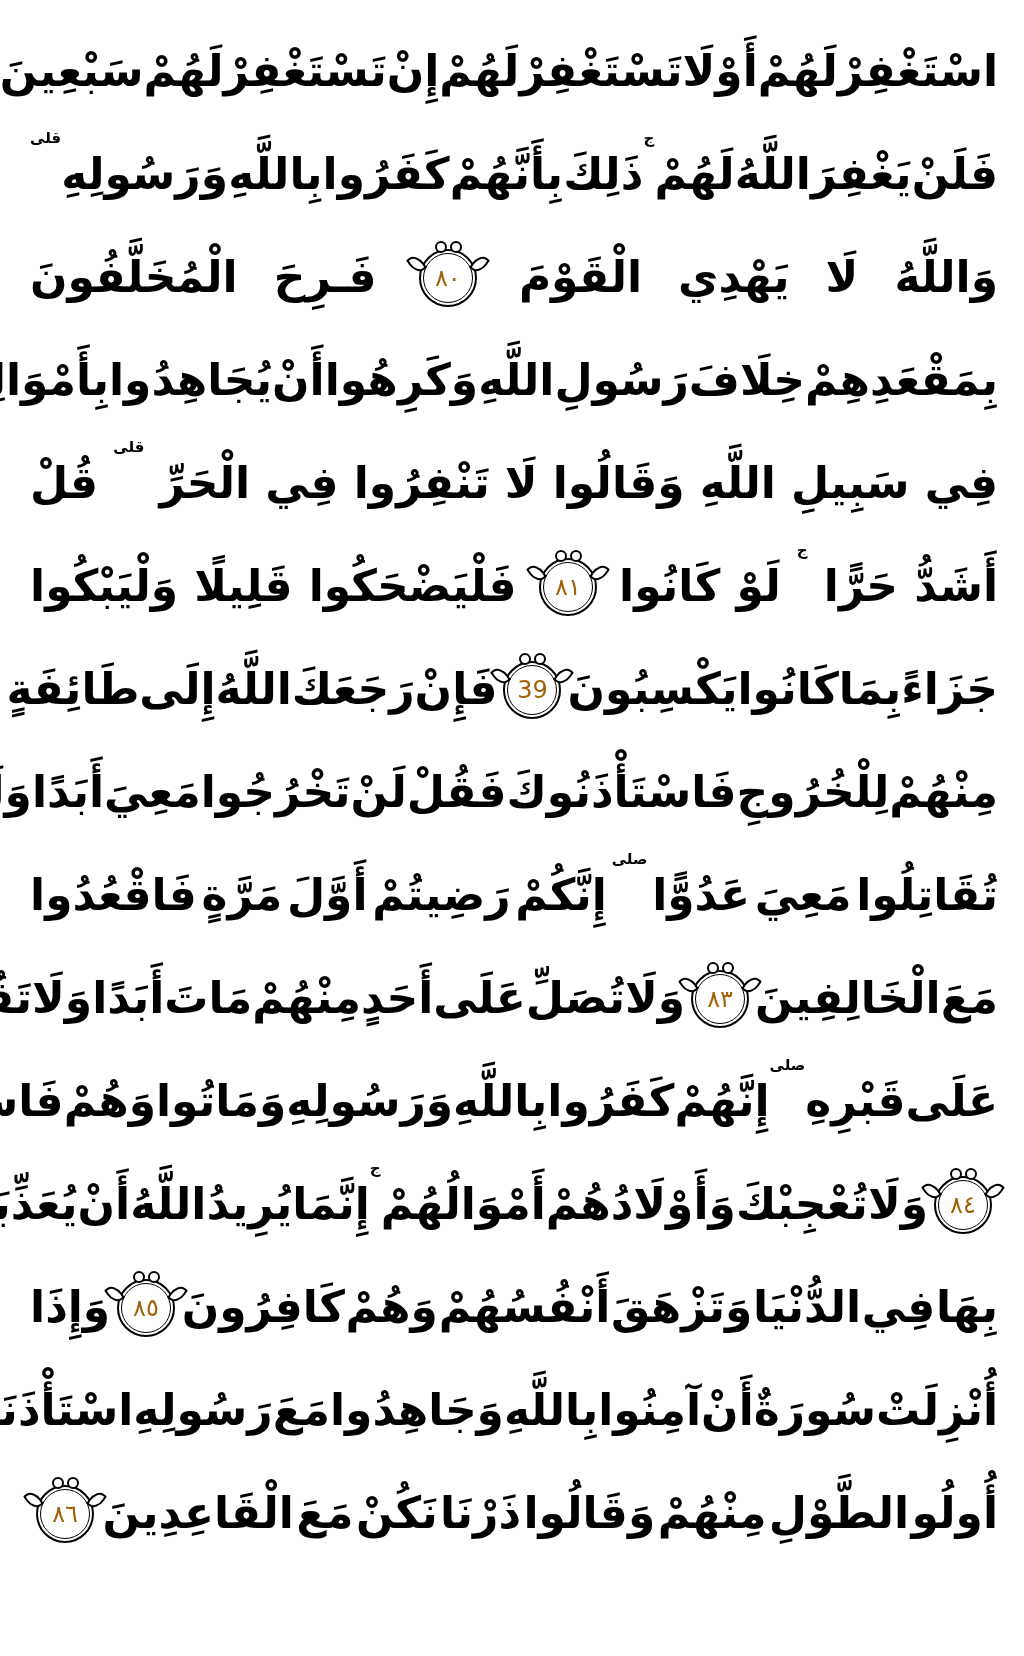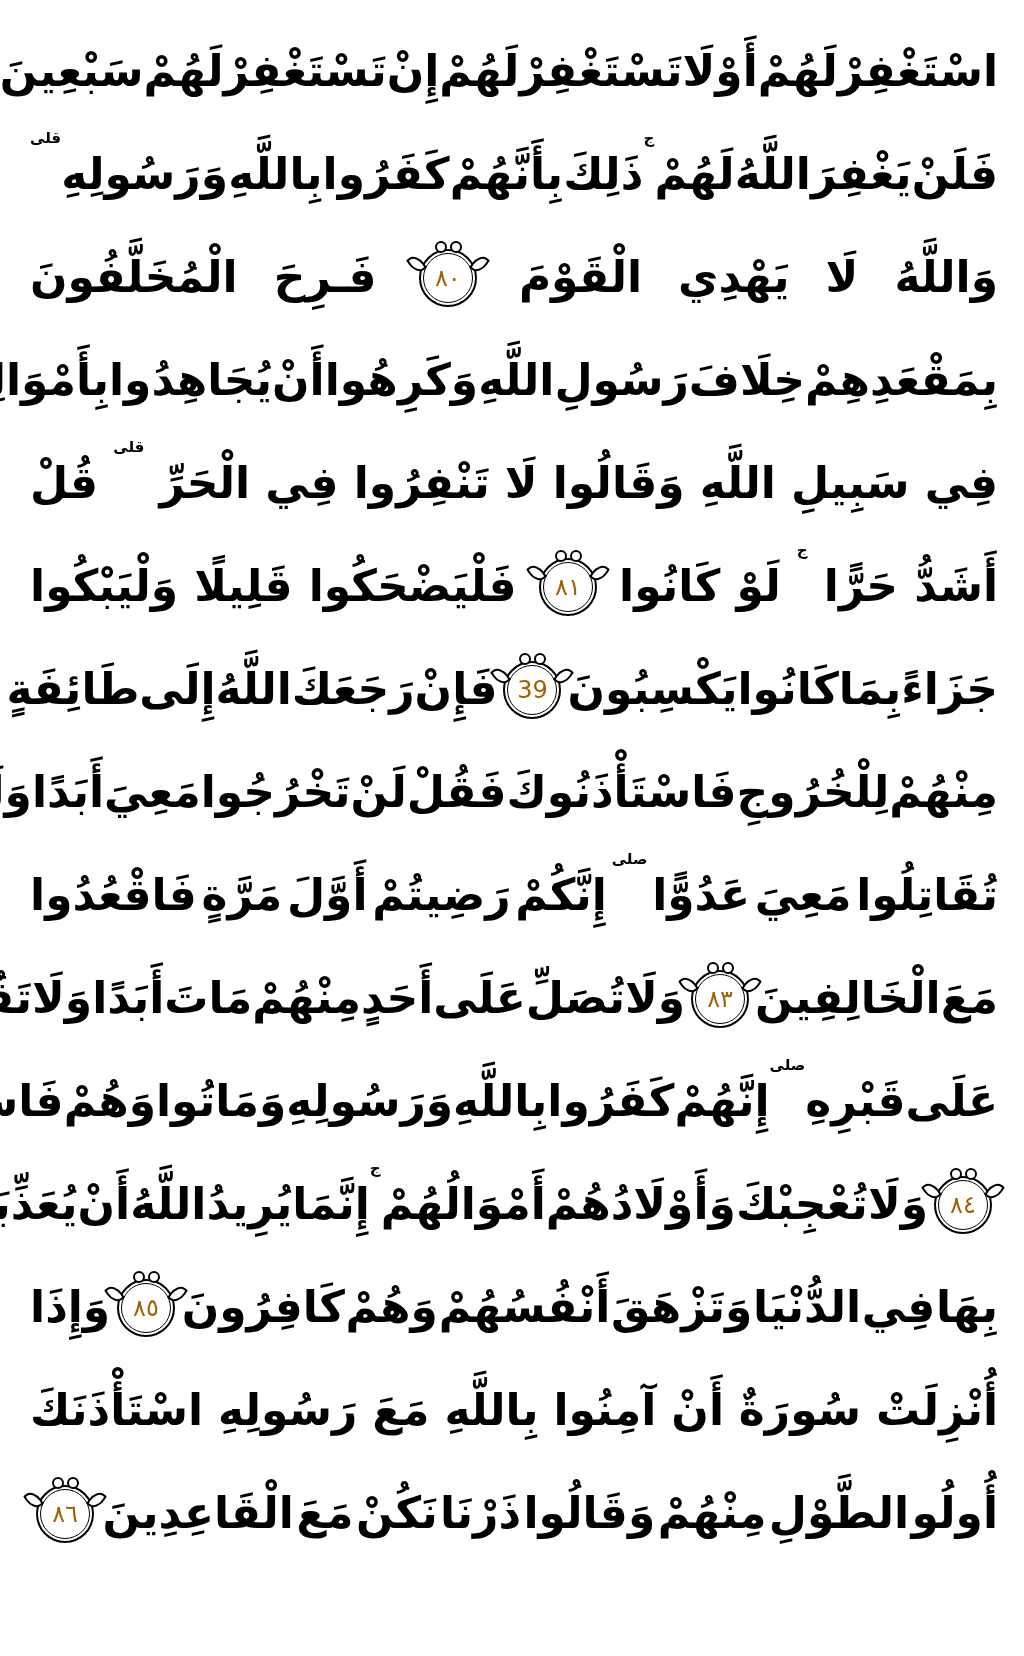--- a/index.html
+++ b/index.html
@@ -246,20 +246,21 @@
           <span class="num">٨٥</span>
         </span>
         <span class="word">وَإِذَا</span>
       </div>
       <div class="line">
         <span class="word">أُنْزِلَتْ</span>
         <span class="word">سُورَةٌ</span>
         <span class="word">أَنْ</span>
         <span class="word">آمِنُوا</span>
         <span class="word">بِاللَّهِ</span>
+        <span class="word">وَجَاهِدُوا</span>
         <span class="word">مَعَ</span>
         <span class="word">رَسُولِهِ</span>
         <span class="word">اسْتَأْذَنَكَ</span>
       </div>
       <div class="line">
         <span class="word">أُولُو</span>
         <span class="word">الطَّوْلِ</span>
         <span class="word">مِنْهُمْ</span>
         <span class="word">وَقَالُوا</span>
         <span class="word">ذَرْنَا</span>

